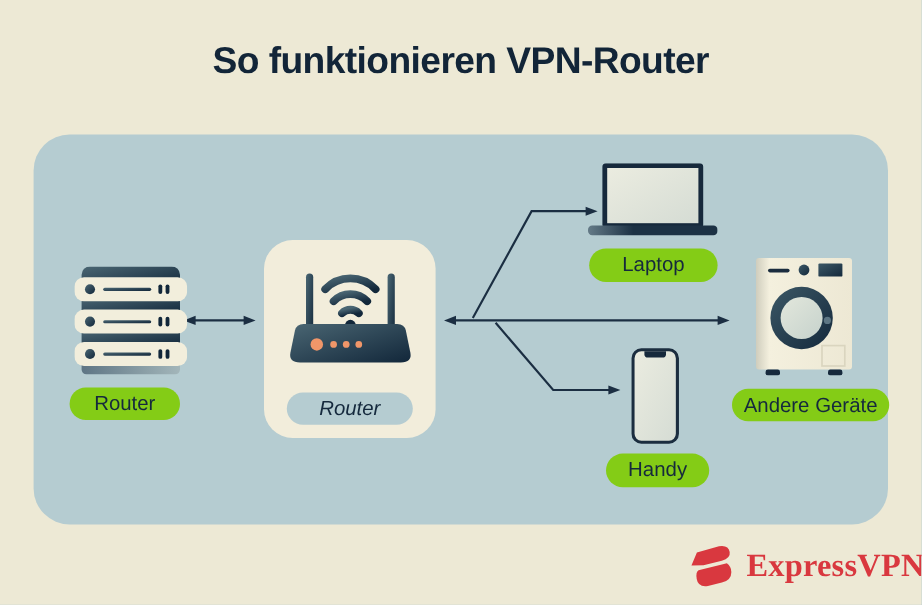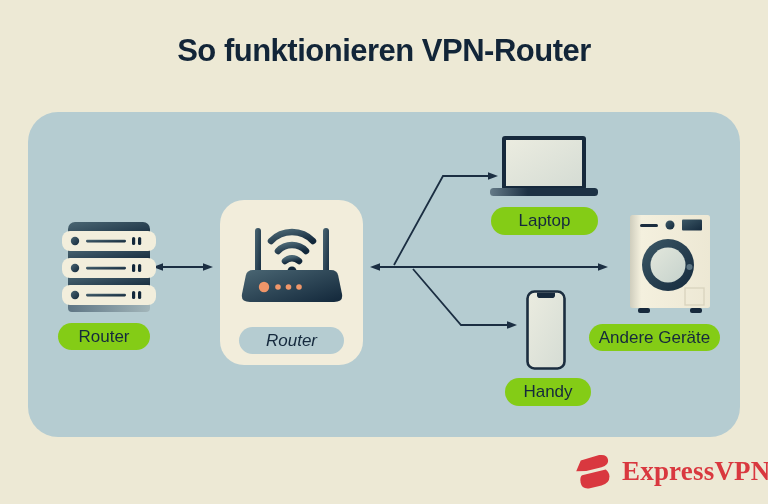--- a/index.html
+++ b/index.html
@@ -196,21 +196,21 @@
       <rect x="10" y="9" width="18" height="3" rx="1.5" fill="#1B2D3F"></rect>
       <circle cx="40" cy="10" r="4.5" fill="url(#gNavyW)"></circle>
       <rect x="52" y="4.5" width="20" height="11" rx="1" fill="url(#gNavyW)"></rect>
       <circle cx="38" cy="50" r="26" fill="url(#gNavyW)"></circle>
       <circle cx="38" cy="50" r="17.5" fill="url(#gGlassW)"></circle>
       <circle cx="59.5" cy="52" r="3" fill="#5D7684"></circle>
       <rect x="55" y="73" width="19" height="17" fill="none" stroke="#DAD5BF" stroke-width="1.4"></rect>
       <rect x="8" y="93" width="12" height="5" rx="2" fill="#16293C"></rect>
       <rect x="60" y="93" width="12" height="5" rx="2" fill="#16293C"></rect>
     </svg>
-    <div class="pill" style="left:589px;top:324px;width:131px;height:27px;">
+    <div class="pill" style="left:610px;top:324px;width:131px;height:27px;">
       <span>Andere Geräte</span>
     </div>
   </div>
 
   <div class="brand">
     <svg width="38" height="40" viewBox="0 0 40 42">
       <g transform="rotate(-9 20 21)">
         <path d="M9 8 L29 5.5 Q37.5 5.5 37.5 12 Q37.5 17.5 29.5 18.5 L13 20 L2.5 18.5 Z" fill="#D9383F"></path>
         <path d="M8 23.5 L33.5 21.5 Q36.8 25 36.2 29.5 Q35.2 36.5 26.5 37.5 L14 38.5 Q5.2 38.5 5.2 31 Q5.2 24.5 8 23.5 Z" fill="#D9383F"></path>
       </g>

